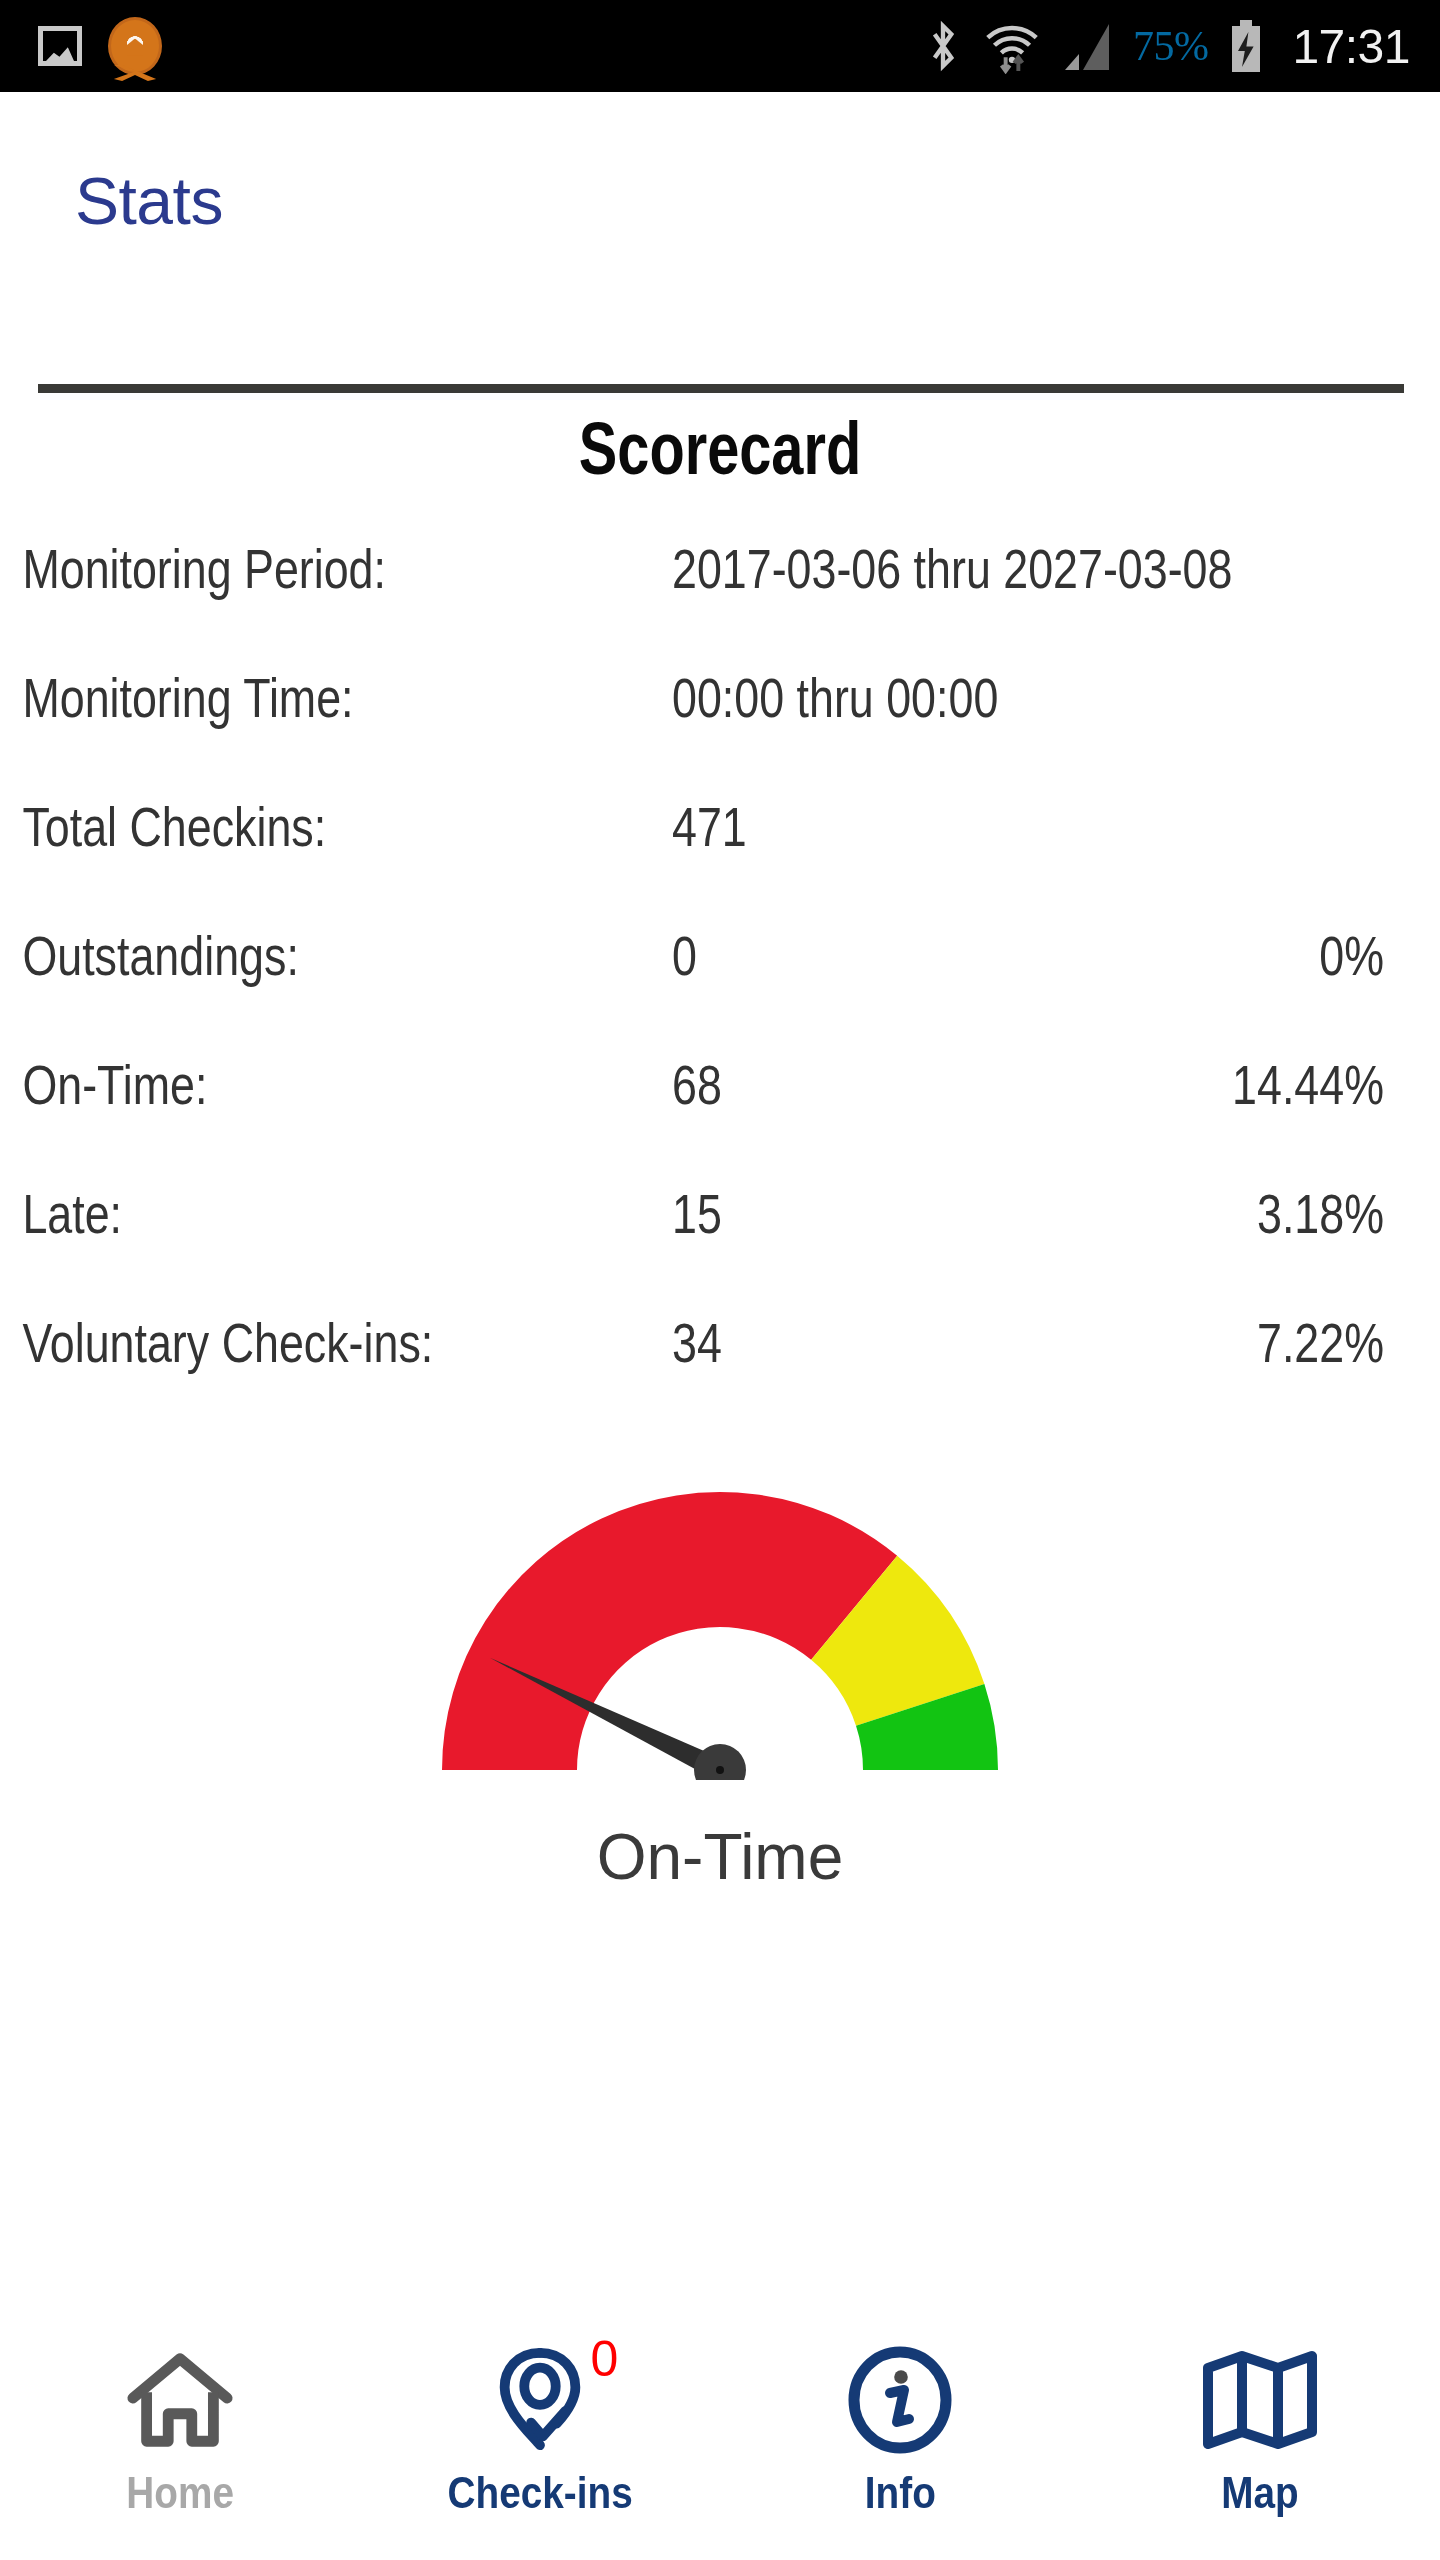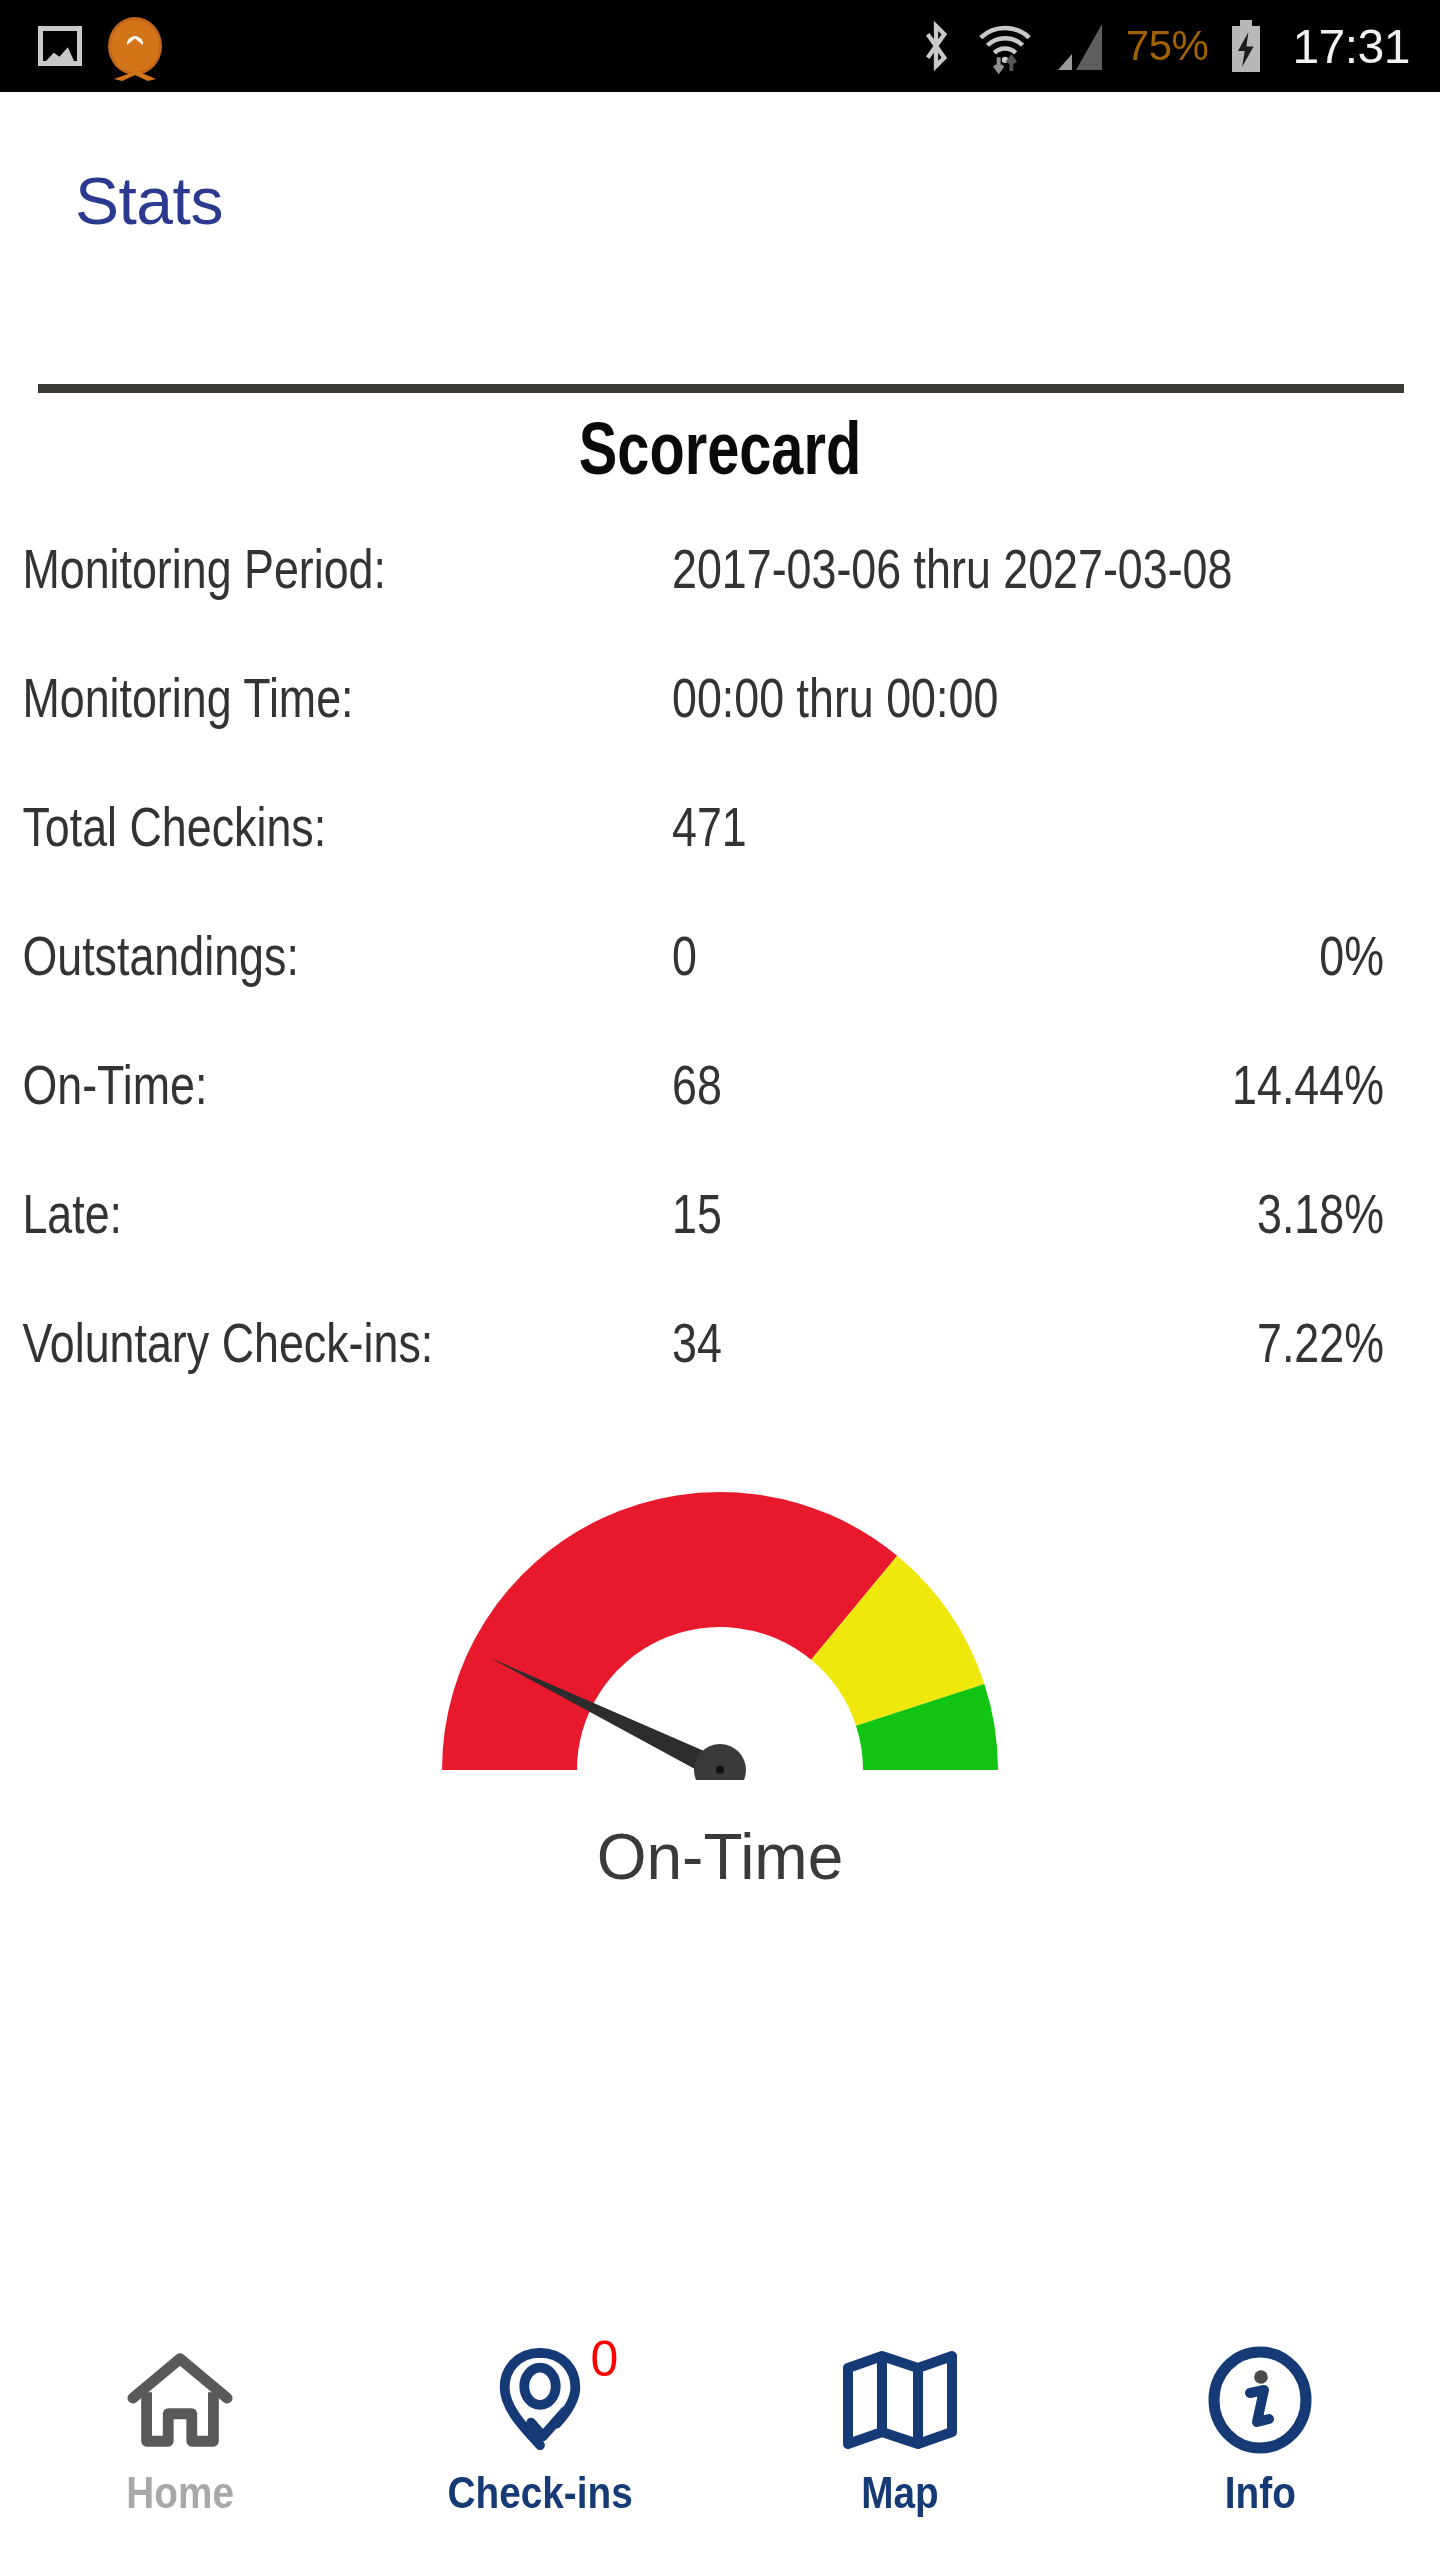--- a/index.html
+++ b/index.html
@@ -39,21 +39,21 @@
     width:16px; height:17px; background:#d4751a;
     clip-path:polygon(50% 0%, 100% 38%, 100% 100%, 0% 100%, 0% 38%);
   }
   .icn-ecell:after{
     content:""; position:absolute; left:50%; bottom:-9px; transform:translateX(-50%) ;
     width:46px; height:16px; background:#d4751a;
     clip-path:polygon(4% 0%, 22% 0%, 96% 88%, 78% 100%, 50% 62%, 22% 100%, 4% 88%, 50% 40%);
   }
 
   .sb-bt svg, .sb-wifi svg, .sb-sig svg, .sb-bat svg { display:block; }
-  .sb-pct{ color:#a16207; font-size:42px; letter-spacing:-0.5px; }
+  .sb-pct{ color:#0369a1; font-size:42px; letter-spacing:-0.5px;font-family:Liberation Serif, serif; }
   .sb-time{ color:#f2f2f2; font-size:48px; letter-spacing:-0.5px; margin-left:8px; }
 
   
   .page-title{
     position:absolute; left:75px; top:163px;
     font-size:66px; color:#2b3a8e; letter-spacing:-0.5px;
   }
 
   
   .divider{
@@ -239,35 +239,35 @@
           <ellipse cx="26" cy="21" rx="8" ry="9.5" fill="none" stroke="#153a75" stroke-width="5"></ellipse>
           <path d="M21.5 39.5 L27.5 46.5 L39 33.5" fill="none" stroke="#153a75" stroke-width="5" stroke-linecap="round" stroke-linejoin="round"></path>
         </svg>
       </div>
       <div class="badge">0</div>
       <div class="tlabel">Check-ins</div>
     </div>
 
     <div class="tab active">
       <div class="ticon">
+        <svg width="108" height="108" viewBox="0 0 54 54">
+          <ellipse cx="27" cy="27" rx="23" ry="24" fill="none" stroke="#153a75" stroke-width="5.5"></ellipse>
+          <circle cx="27.5" cy="15.5" r="3.4" fill="#4a4a4a"></circle>
+          <path d="M22 23.5 L29 22 L25.5 38 L31.5 36.5" fill="none" stroke="#153a75" stroke-width="5" stroke-linecap="round" stroke-linejoin="round"></path>
+        </svg>
+      </div>
+      <div class="tlabel">Info</div>
+    </div>
+
+    <div class="tab active">
+      <div class="ticon">
         <svg width="116" height="104" viewBox="0 0 58 52">
           <path d="M3 10 L20 4 L38 10 L55 4 L55 42 L38 48 L20 42 L3 48 Z" fill="none" stroke="#153a75" stroke-width="5" stroke-linejoin="round"></path>
           <path d="M20 4 L20 42" fill="none" stroke="#153a75" stroke-width="5"></path>
           <path d="M38 10 L38 48" fill="none" stroke="#153a75" stroke-width="5"></path>
         </svg>
       </div>
       <div class="tlabel">Map</div>
     </div>
 
-    <div class="tab active">
-      <div class="ticon">
-        <svg width="108" height="108" viewBox="0 0 54 54">
-          <ellipse cx="27" cy="27" rx="23" ry="24" fill="none" stroke="#153a75" stroke-width="5.5"></ellipse>
-          <circle cx="27.5" cy="15.5" r="3.4" fill="#4a4a4a"></circle>
-          <path d="M22 23.5 L29 22 L25.5 38 L31.5 36.5" fill="none" stroke="#153a75" stroke-width="5" stroke-linecap="round" stroke-linejoin="round"></path>
-        </svg>
-      </div>
-      <div class="tlabel">Info</div>
-    </div>
-
   </div>
 
 </div>
 
 </body></html>

